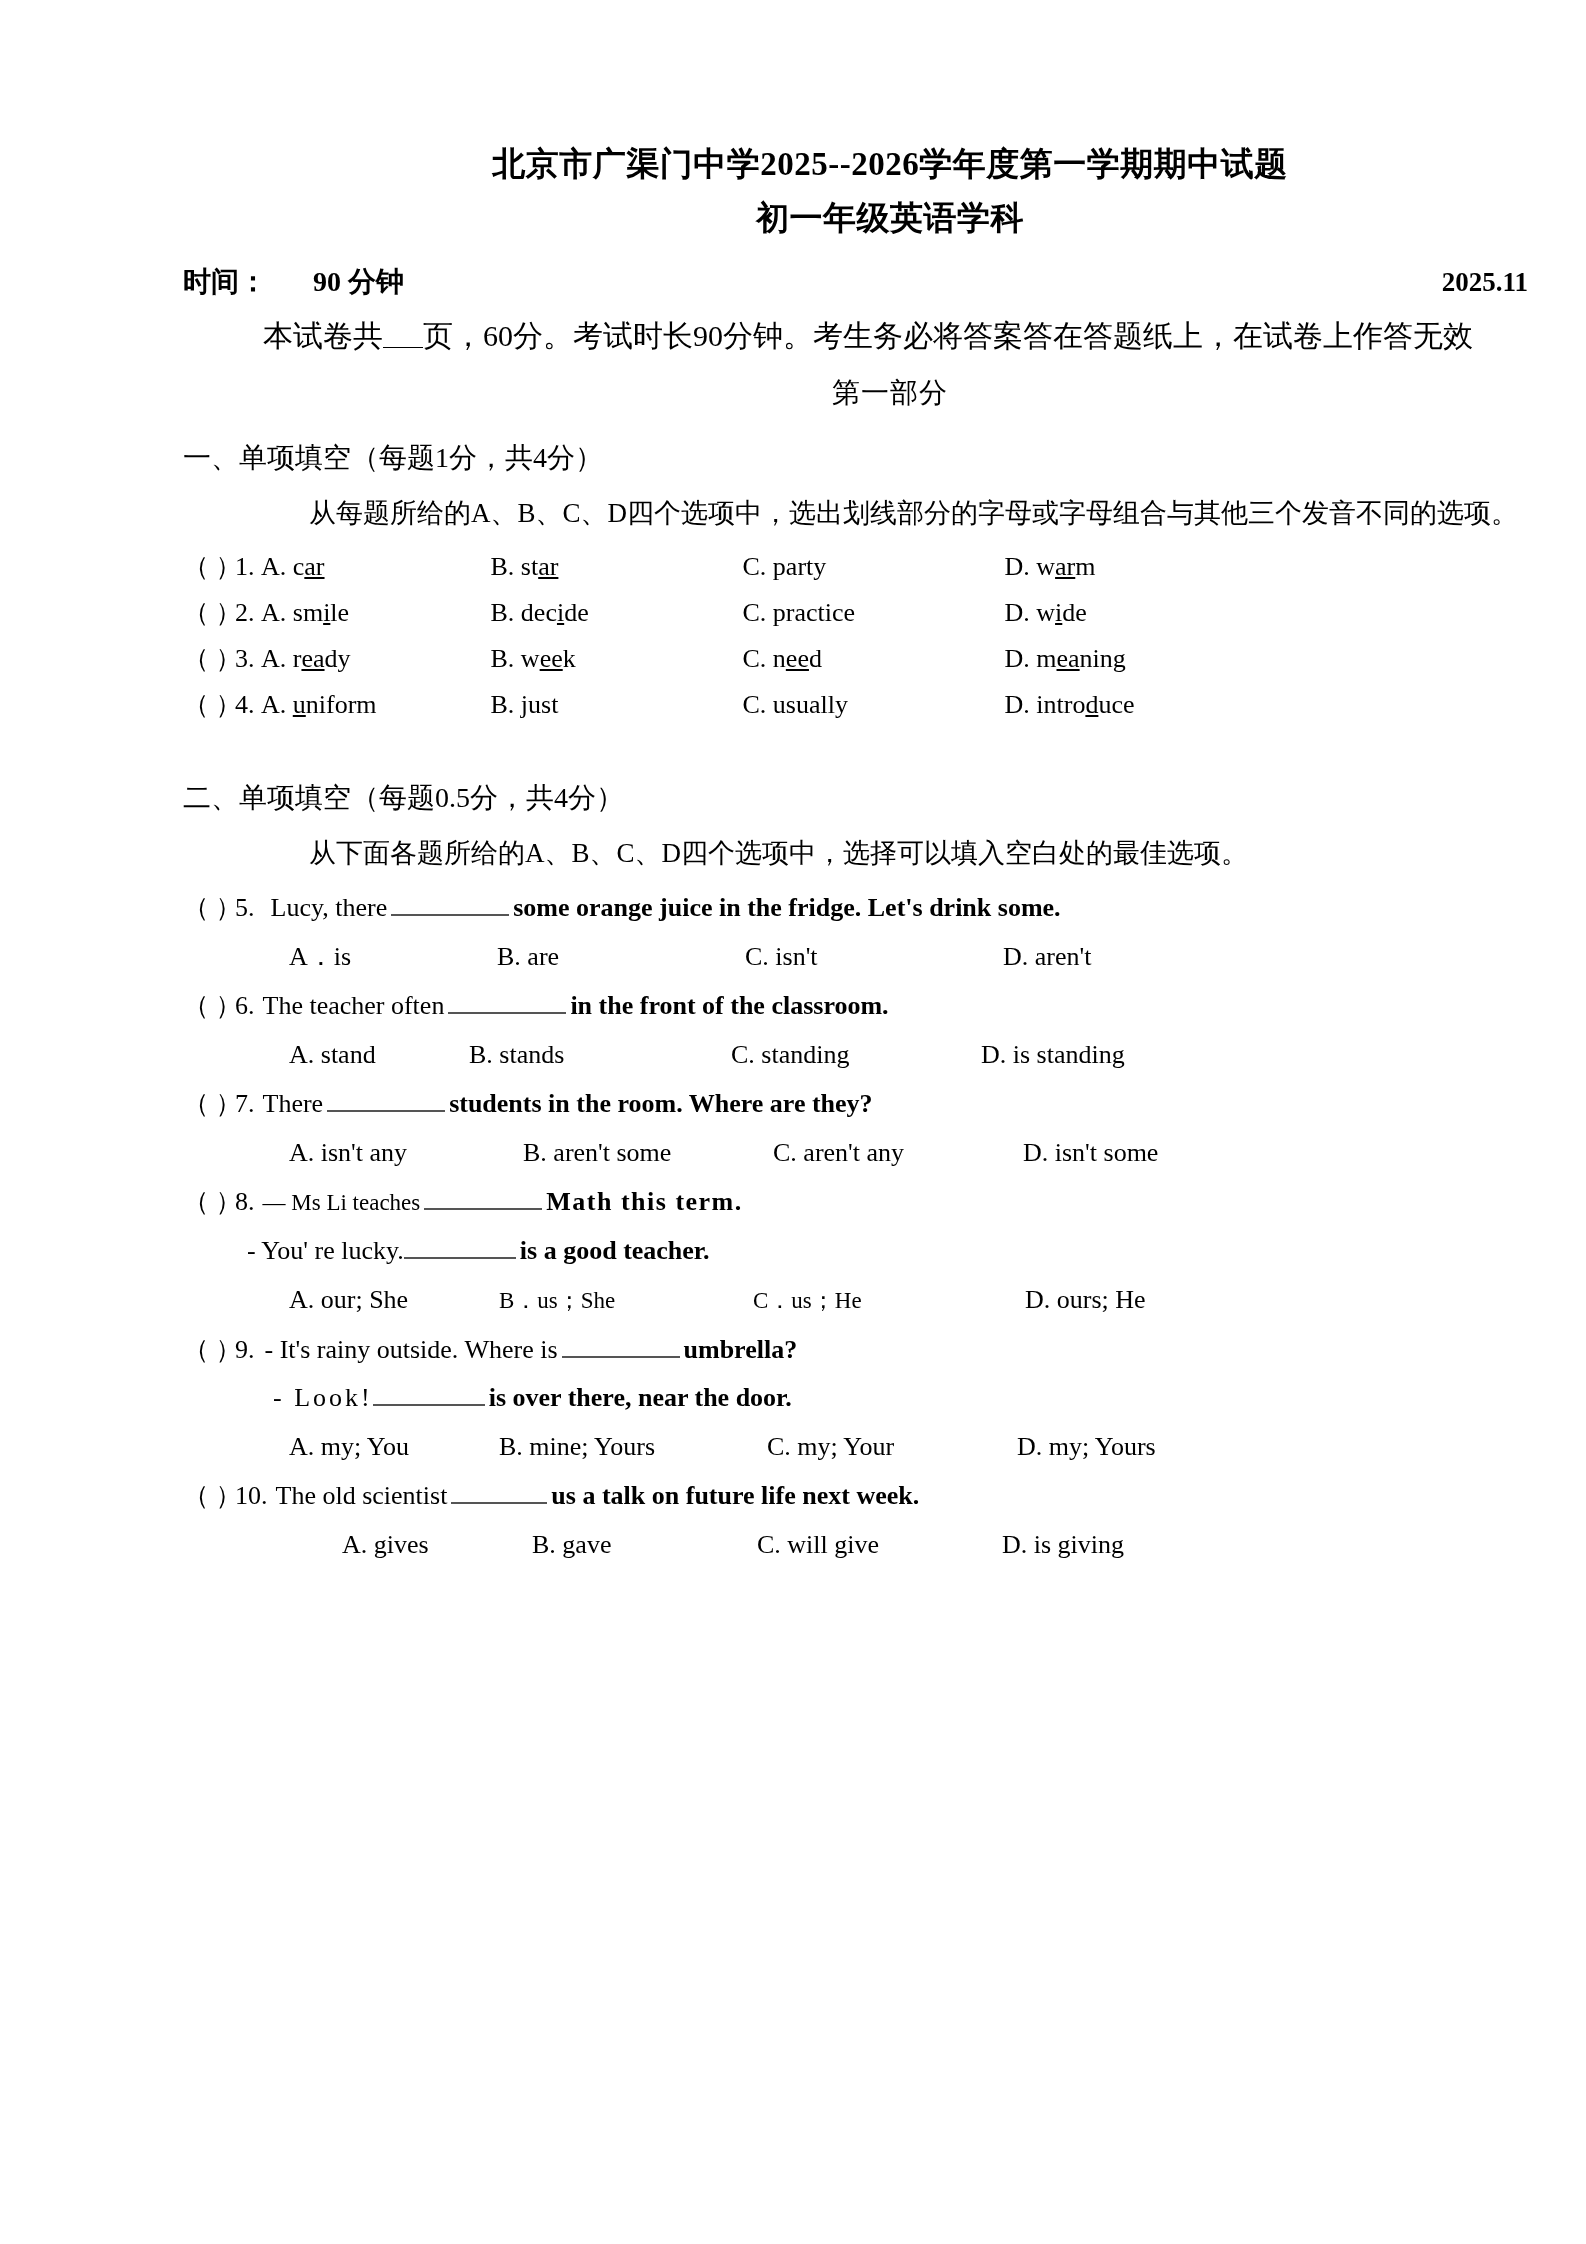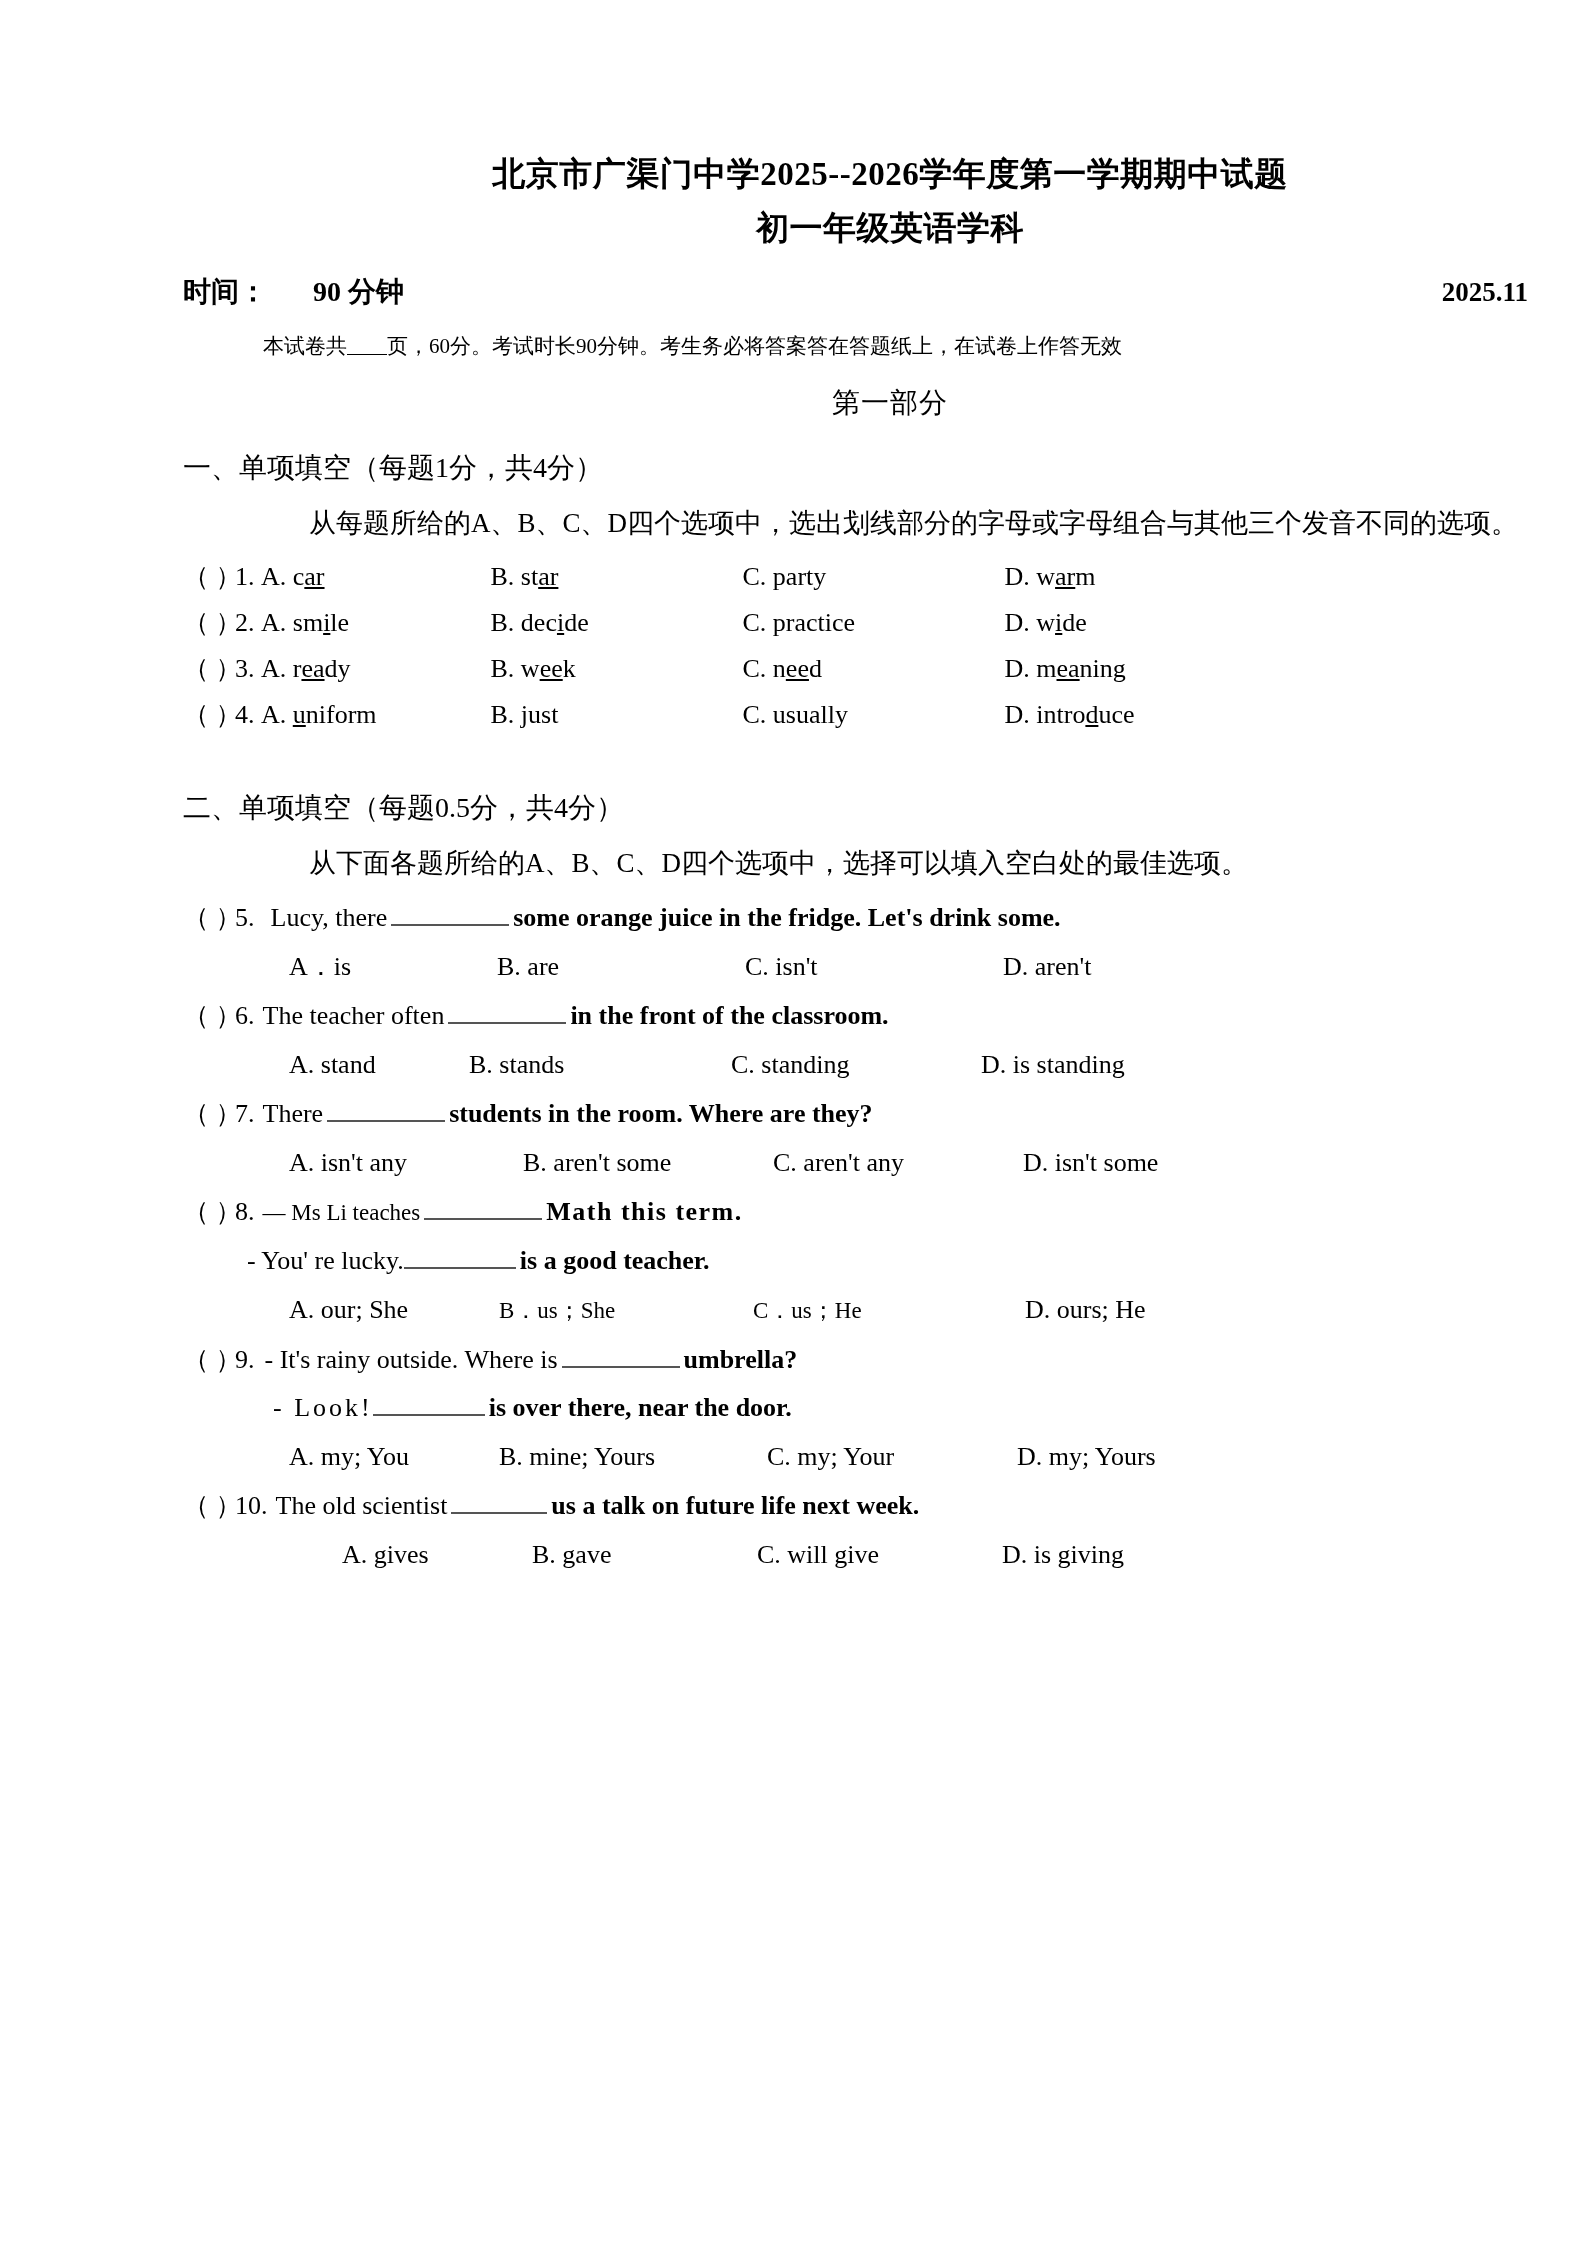--- a/index.html
+++ b/index.html
@@ -18,21 +18,21 @@
   .page {
     position: absolute;
     left: 0; top: 0;
     width: 1586px;
     height: 2244px;
     background: #fff;
   }
   .content {
     position: absolute;
     left: 255px;
-    top: 148px;
+    top: 138px;
     width: 1270px;
   }
 
   
   .title-line {
     text-align: center;
     font-weight: bold;
     font-size: 33px;
     line-height: 52px;
     letter-spacing: 0.5px;
@@ -63,21 +63,21 @@
     width: 46px;
   }
   .meta-right {
     white-space: nowrap;
     font-size: 27px;
   }
 
   
   .exam-note {
     margin-top: 16px;
-    font-size: 21px;
+    font-size: 30px;
     line-height: 36px;
     white-space: nowrap;
     padding-left: 8px;
   }
   .blank-inline {
     display: inline-block;
     width: 40px;
     border-bottom: 1.5px solid #000;
     height: 20px;
     vertical-align: -2px;

